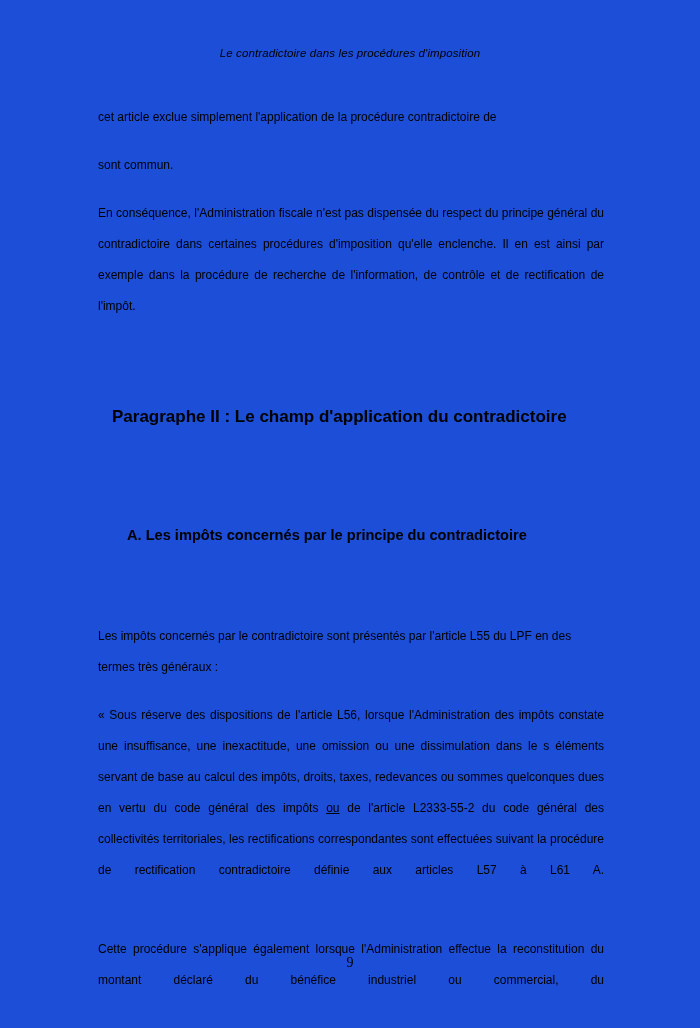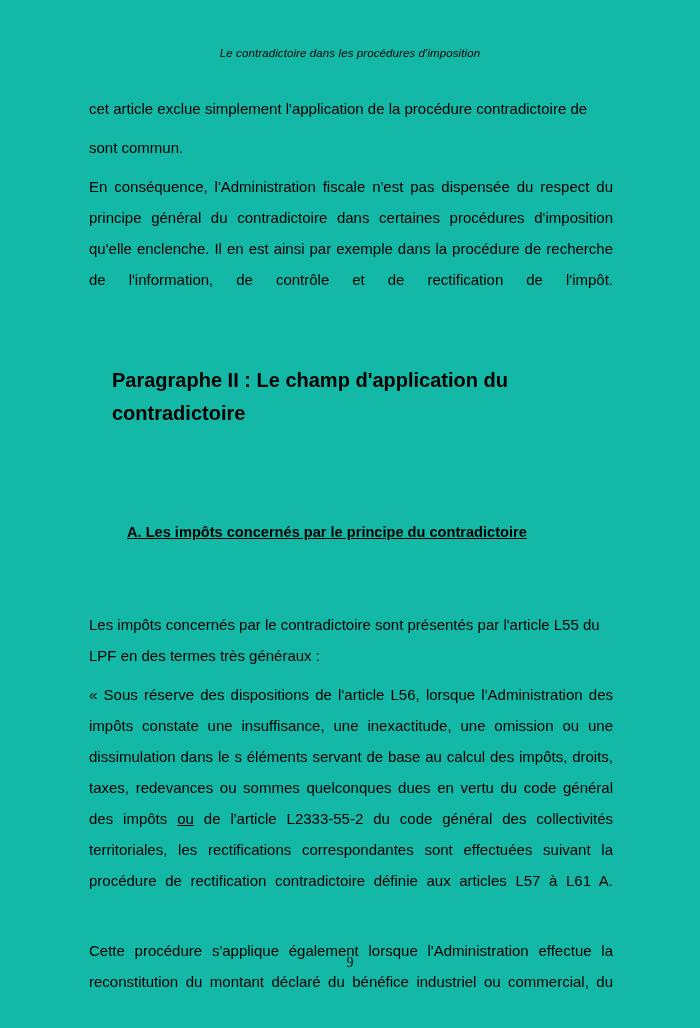--- a/index.html
+++ b/index.html
@@ -7,21 +7,21 @@
     margin: 0;
     padding: 0;
     background: #ffffff;
   }
 
   .page {
     position: relative;
     width: 700px;
     height: 1028px;
     margin: 0 auto;
-    background: #14b8a6;
+    background: #1d4ed8;
     color: #000000;
     font-family: "Liberation Sans", sans-serif;
     overflow: hidden;
     box-sizing: border-box;
   }
 
   
   .running-head {
     position: absolute;
     top: 47px;
@@ -37,22 +37,22 @@
 
   
   .content {
     position: absolute;
     top: 85px;
     left: 81px;
     width: 540px;
   }
 
   p {
-    margin: 8px;
-    font-size: 15px;
+    margin: 17px;
+    font-size: 12px;
     line-height: 31px;
     text-align: justify;
     text-justify: inter-word;
     color: #000;
   }
 
   
   p::after {
     content: "";
     display: inline-block;
@@ -66,37 +66,36 @@
   }
 
   .para-body {
     text-align: justify;
   }
 
   
   .heading-main {
     margin: 0;
     padding-left: 31px;
-    font-size: 20px;
+    font-size: 17px;
     font-weight: bold;
     line-height: 33px;
     text-align: left;
     color: #000;
   }
 
   
   .heading-sub {
     margin: 0;
     padding-left: 46px;
     font-size: 14.6px;
     font-weight: bold;
     line-height: 31px;
     text-align: left;
     color: #000;
-    text-decoration: underline;
   }
 
   
   .quote {
   }
 
   .quote .u {
     text-decoration: underline;
   }
 

